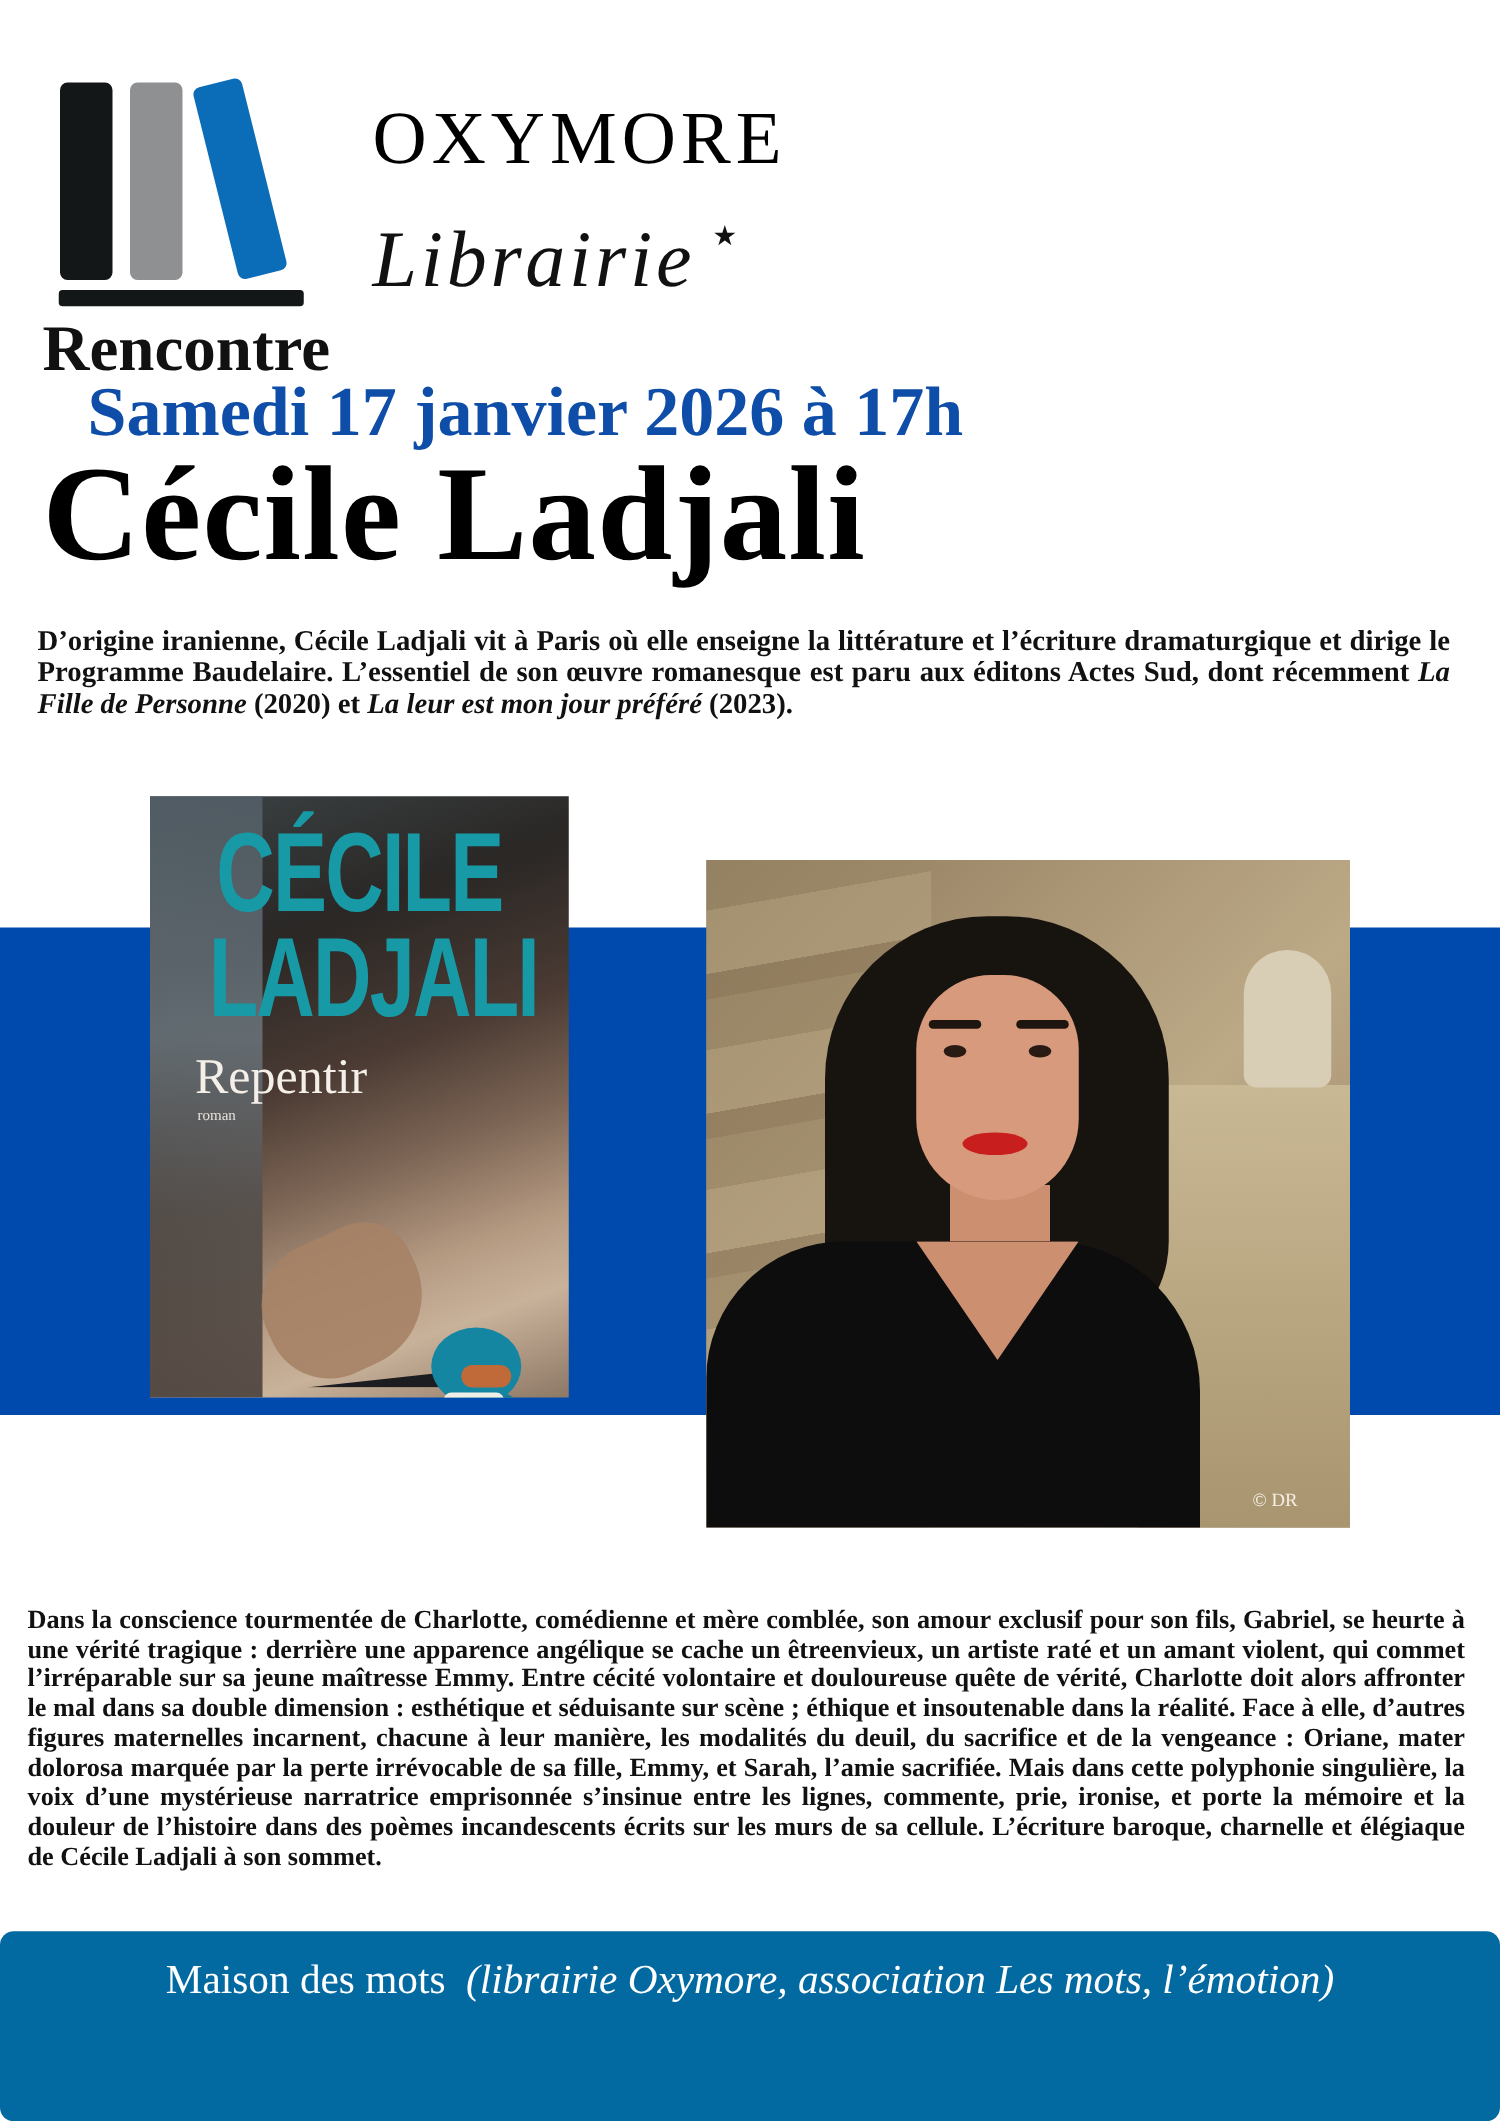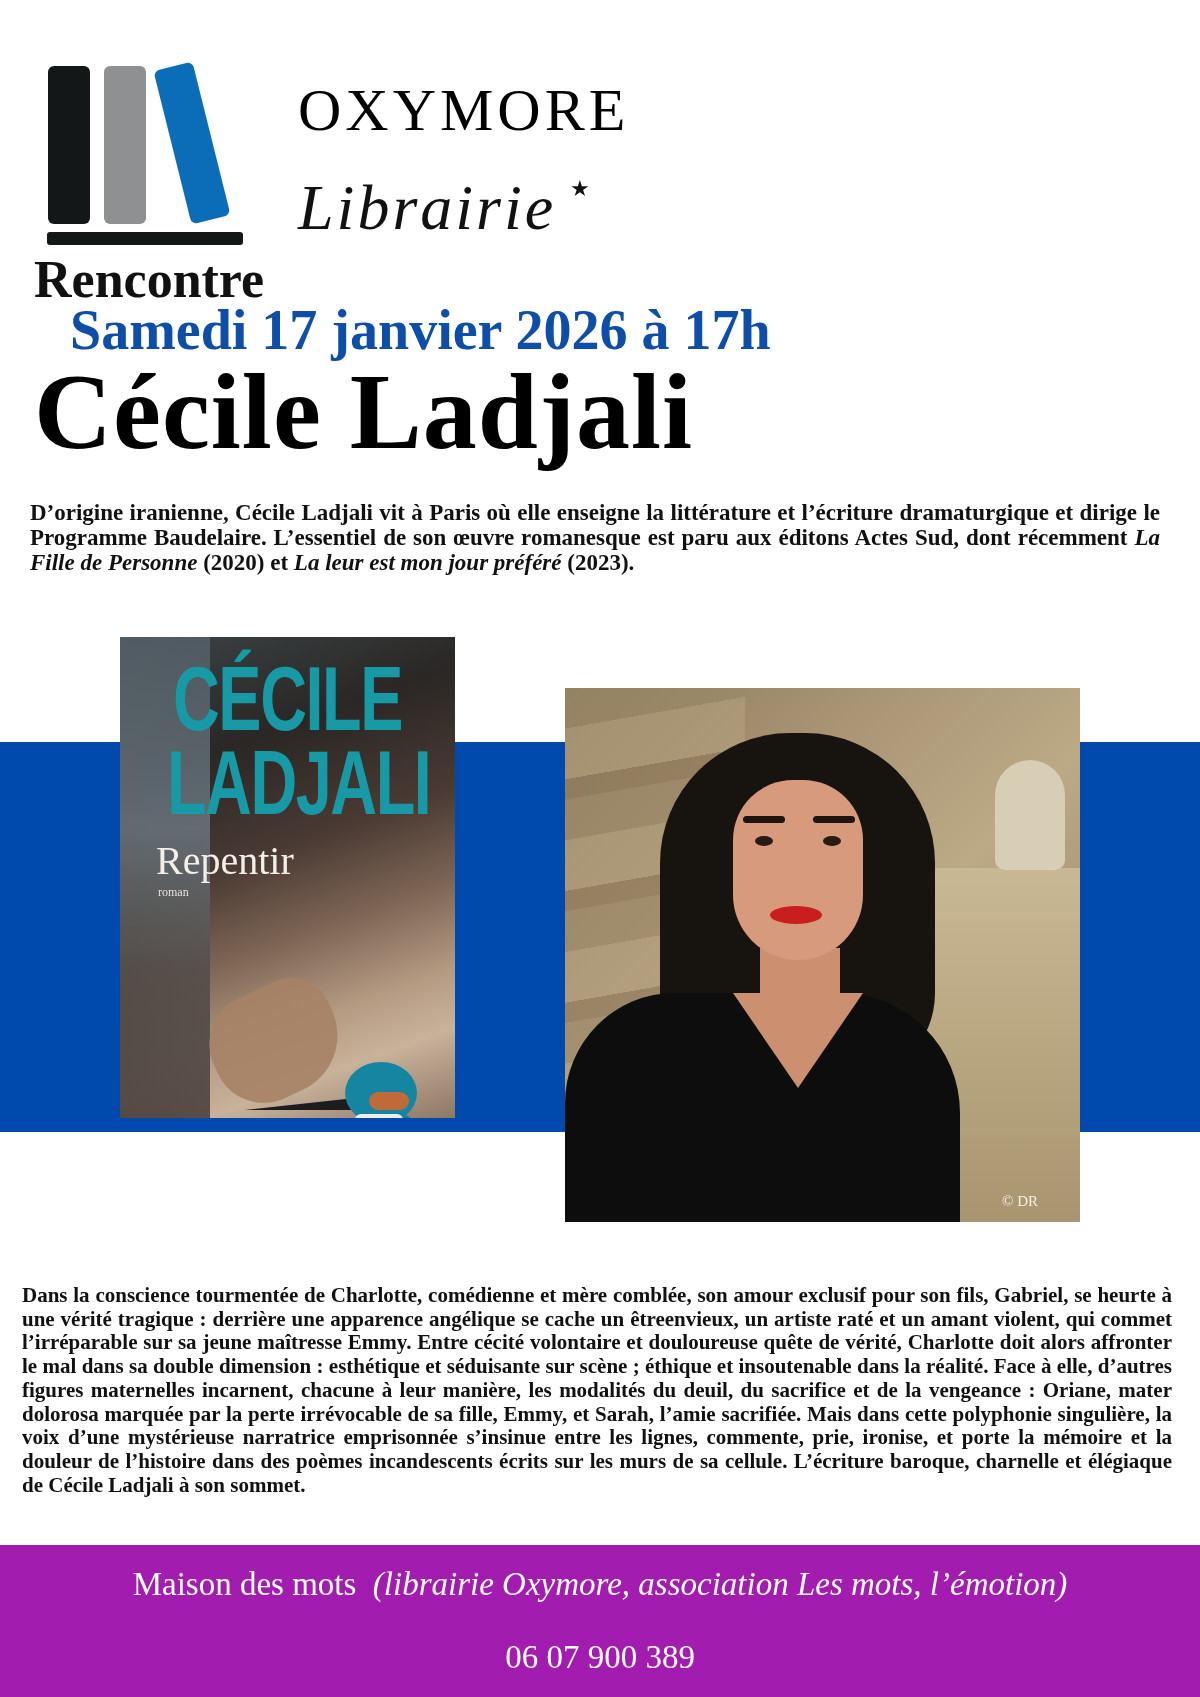--- a/index.html
+++ b/index.html
@@ -64,21 +64,21 @@
   .lips { position: absolute; left: 205px; top: 218px; width: 52px; height: 18px; border-radius: 50%; background: #c81e1e; }
   .neck { position: absolute; left: 195px; top: 260px; width: 80px; height: 90px; background: #cc8f70; }
   .top { position: absolute; left: 0; top: 305px; width: 395px; height: 240px; background: #0e0d0e; border-radius: 110px 120px 0 0; }
   .vneck { position: absolute; left: 168px; top: 305px; width: 130px; height: 95px; background: #cc8f70; clip-path: polygon(0 0, 100% 0, 50% 100%); }
   .credit { position: absolute; right: 42px; bottom: 12px; font-size: 15px; color: #f6efe3; }
 
   
   .body-text { position: absolute; left: 22px; top: 1284px; width: 1150px; font-size: 21px; line-height: 23.7px; font-weight: bold; text-align: justify; color: #111; }
 
   
-  .footer { position: absolute; left: 0; top: 1545px; width: 1200px; height: 152px; background: #a21caf; color: #ffffff; text-align: center; }
+  .footer { position: absolute; left: 0; top: 1545px; width: 1200px; height: 152px; background: #0369a1; color: #ffffff; text-align: center; border-radius: 11px; }
   .footer-line1 { position: absolute; left: 0; right: 0; top: 20px; font-size: 33px; line-height: 38px; }
   .footer-line1 em { font-style: italic; }
   .footer-line2 { position: absolute; left: 0; right: 0; top: 57px; font-size: 33px; line-height: 38px; }
   .footer-line3 { position: absolute; left: 0; right: 0; top: 93px; font-size: 33px; line-height: 38px; }
 </style>
 </head>
 <body>
 
 <div class="logo">
   <div class="book black"></div>
@@ -131,14 +131,13 @@
   <div class="eye l"></div>
   <div class="eye r"></div>
   <div class="lips"></div>
   <div class="credit">© DR</div>
 </div>
 
 <p class="body-text">Dans la conscience tourmentée de Charlotte, comédienne et mère comblée, son amour exclusif pour son fils, Gabriel, se heurte à une vérité tragique : derrière une apparence angélique se cache un êtreenvieux, un artiste raté et un amant violent, qui commet l’irréparable sur sa jeune maîtresse Emmy. Entre cécité volontaire et douloureuse quête de vérité, Charlotte doit alors affronter le mal dans sa double dimension : esthétique et séduisante sur scène ; éthique et insoutenable dans la réalité. Face à elle, d’autres figures maternelles incarnent, chacune à leur manière, les modalités du deuil, du sacrifice et de la vengeance : Oriane, mater dolorosa marquée par la perte irrévocable de sa fille, Emmy, et Sarah, l’amie sacrifiée. Mais dans cette polyphonie singulière, la voix d’une mystérieuse narratrice emprisonnée s’insinue entre les lignes, commente, prie, ironise, et porte la mémoire et la douleur de l’histoire dans des poèmes incandescents écrits sur les murs de sa cellule. L’écriture baroque, charnelle et élégiaque de Cécile Ladjali à son sommet.</p>
 
 <div class="footer">
   <div class="footer-line1"><span>Maison des mots</span>&nbsp; <em>(librairie Oxymore, association Les mots, l’émotion)</em></div>
-  <div class="footer-line3">06 07 900 389</div>
 </div>
 
 </body></html>

